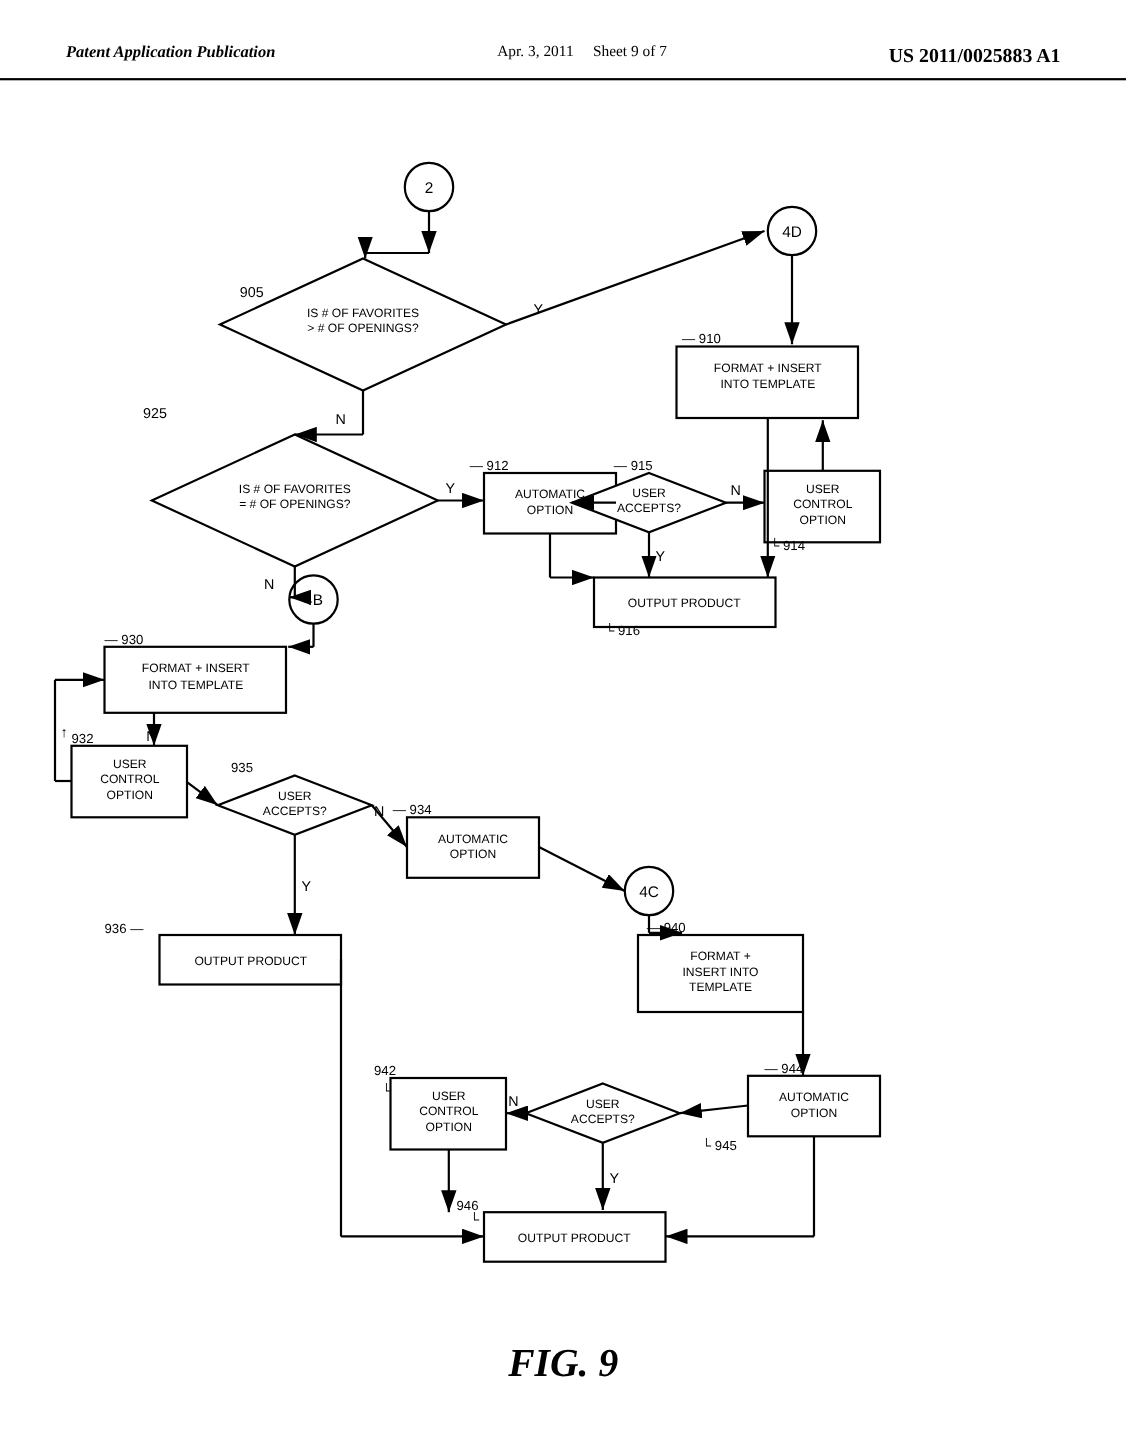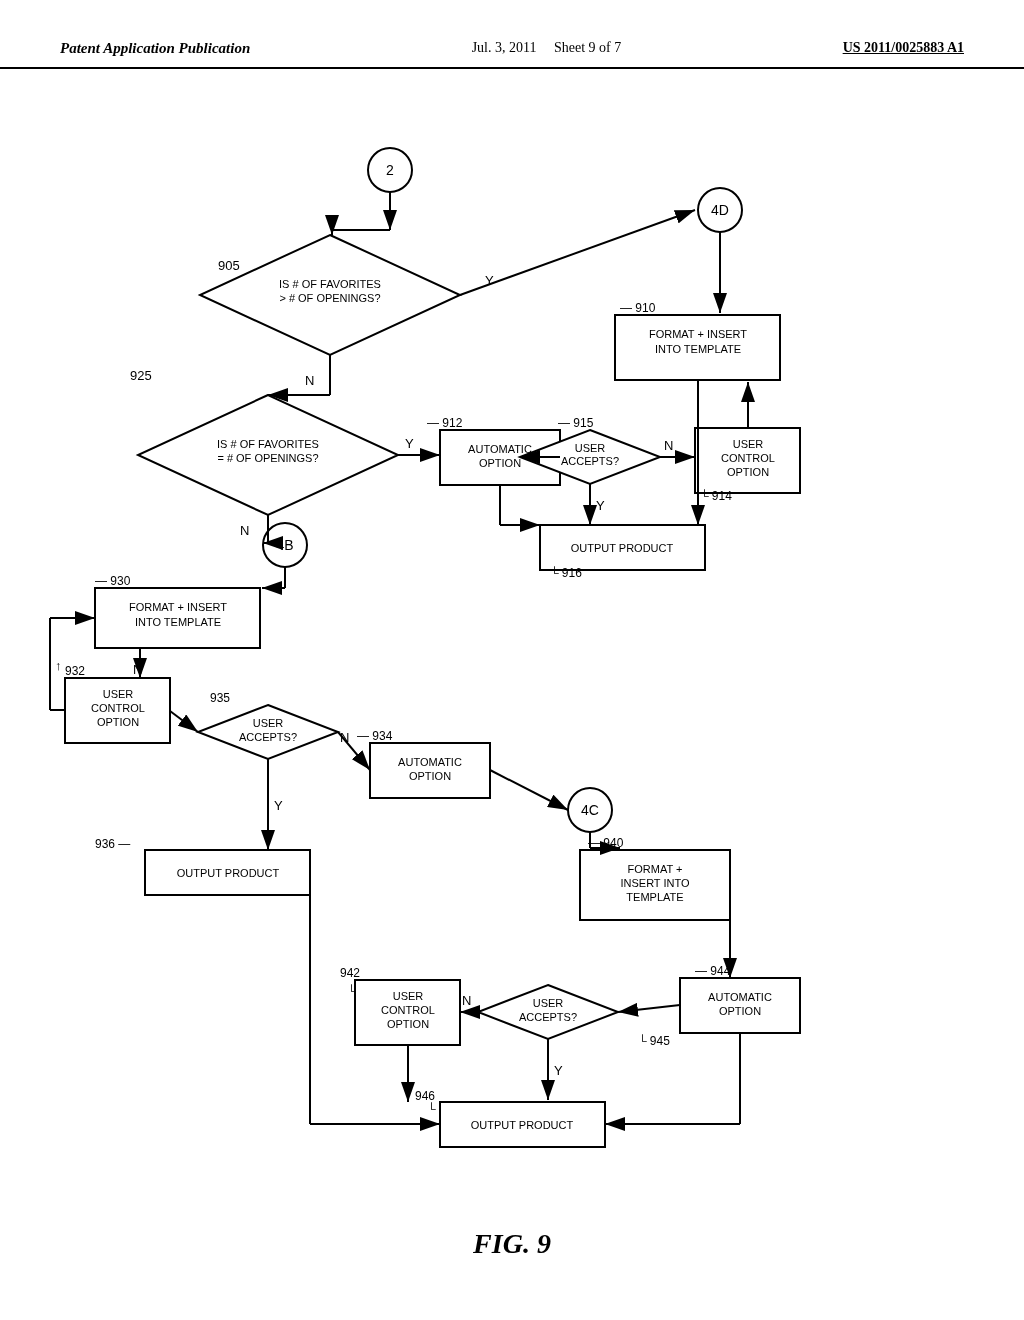--- a/index.html
+++ b/index.html
@@ -28,53 +28,52 @@
     .header-left {
       font-size: 15px;
       font-weight: bold;
       font-style: italic;
     }
     .header-center {
       font-size: 14px;
       text-align: center;
     }
     .header-right {
-      font-size: 14px;
+      font-size: 18px;
       font-weight: bold;
-      text-decoration: underline;
     }
     .diagram-area {
       position: absolute;
       top: 130px;
       left: 0;
       width: 1024px;
       height: 1100px;
     }
     svg {
       width: 1024px;
       height: 1100px;
     }
     .fig-label {
       position: absolute;
       bottom: 60px;
       left: 50%;
       transform: translateX(-50%);
-      font-size: 28px;
+      font-size: 36px;
       font-weight: bold;
       font-style: italic;
     }
   </style>
 </head>
 <body>
 
 <div class="page">
   <div class="header">
     <div class="header-left">Patent Application Publication</div>
     <div class="header-center">
-      <span>Jul. 3, 2011</span>&nbsp;&nbsp;&nbsp;&nbsp;
+      <span>Apr. 3, 2011</span>&nbsp;&nbsp;&nbsp;&nbsp;
       <span>Sheet 9 of 7</span>
     </div>
     <div class="header-right">US 2011/0025883 A1</div>
   </div>
 
   <div class="diagram-area">
     <svg viewBox="0 0 1024 1100" xmlns="http://www.w3.org/2000/svg">
       <defs>
         <marker id="arrowhead" markerWidth="10" markerHeight="7" refX="10" refY="3.5" orient="auto">
           <polygon points="0 0, 10 3.5, 0 7" fill="#000"></polygon>

